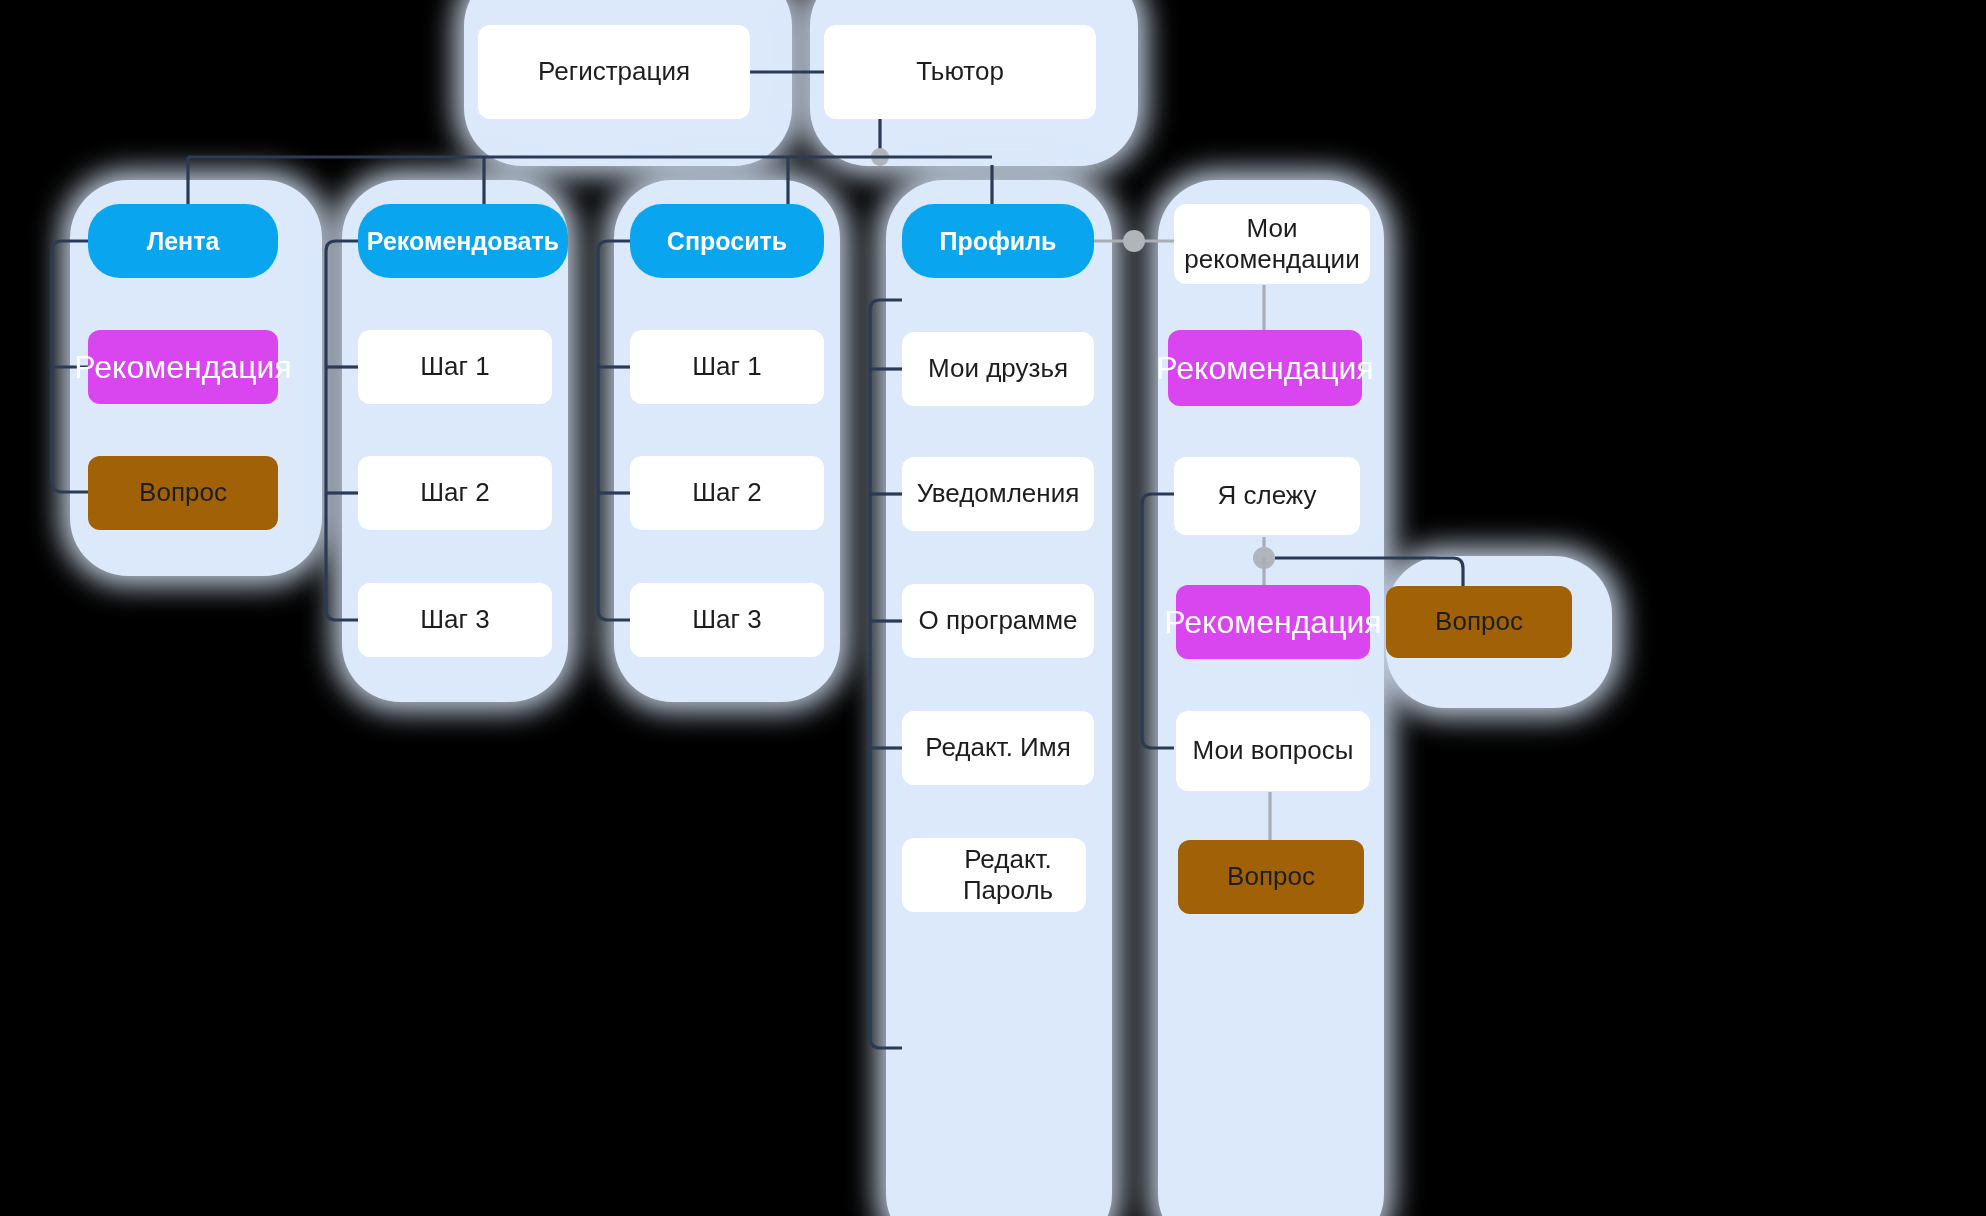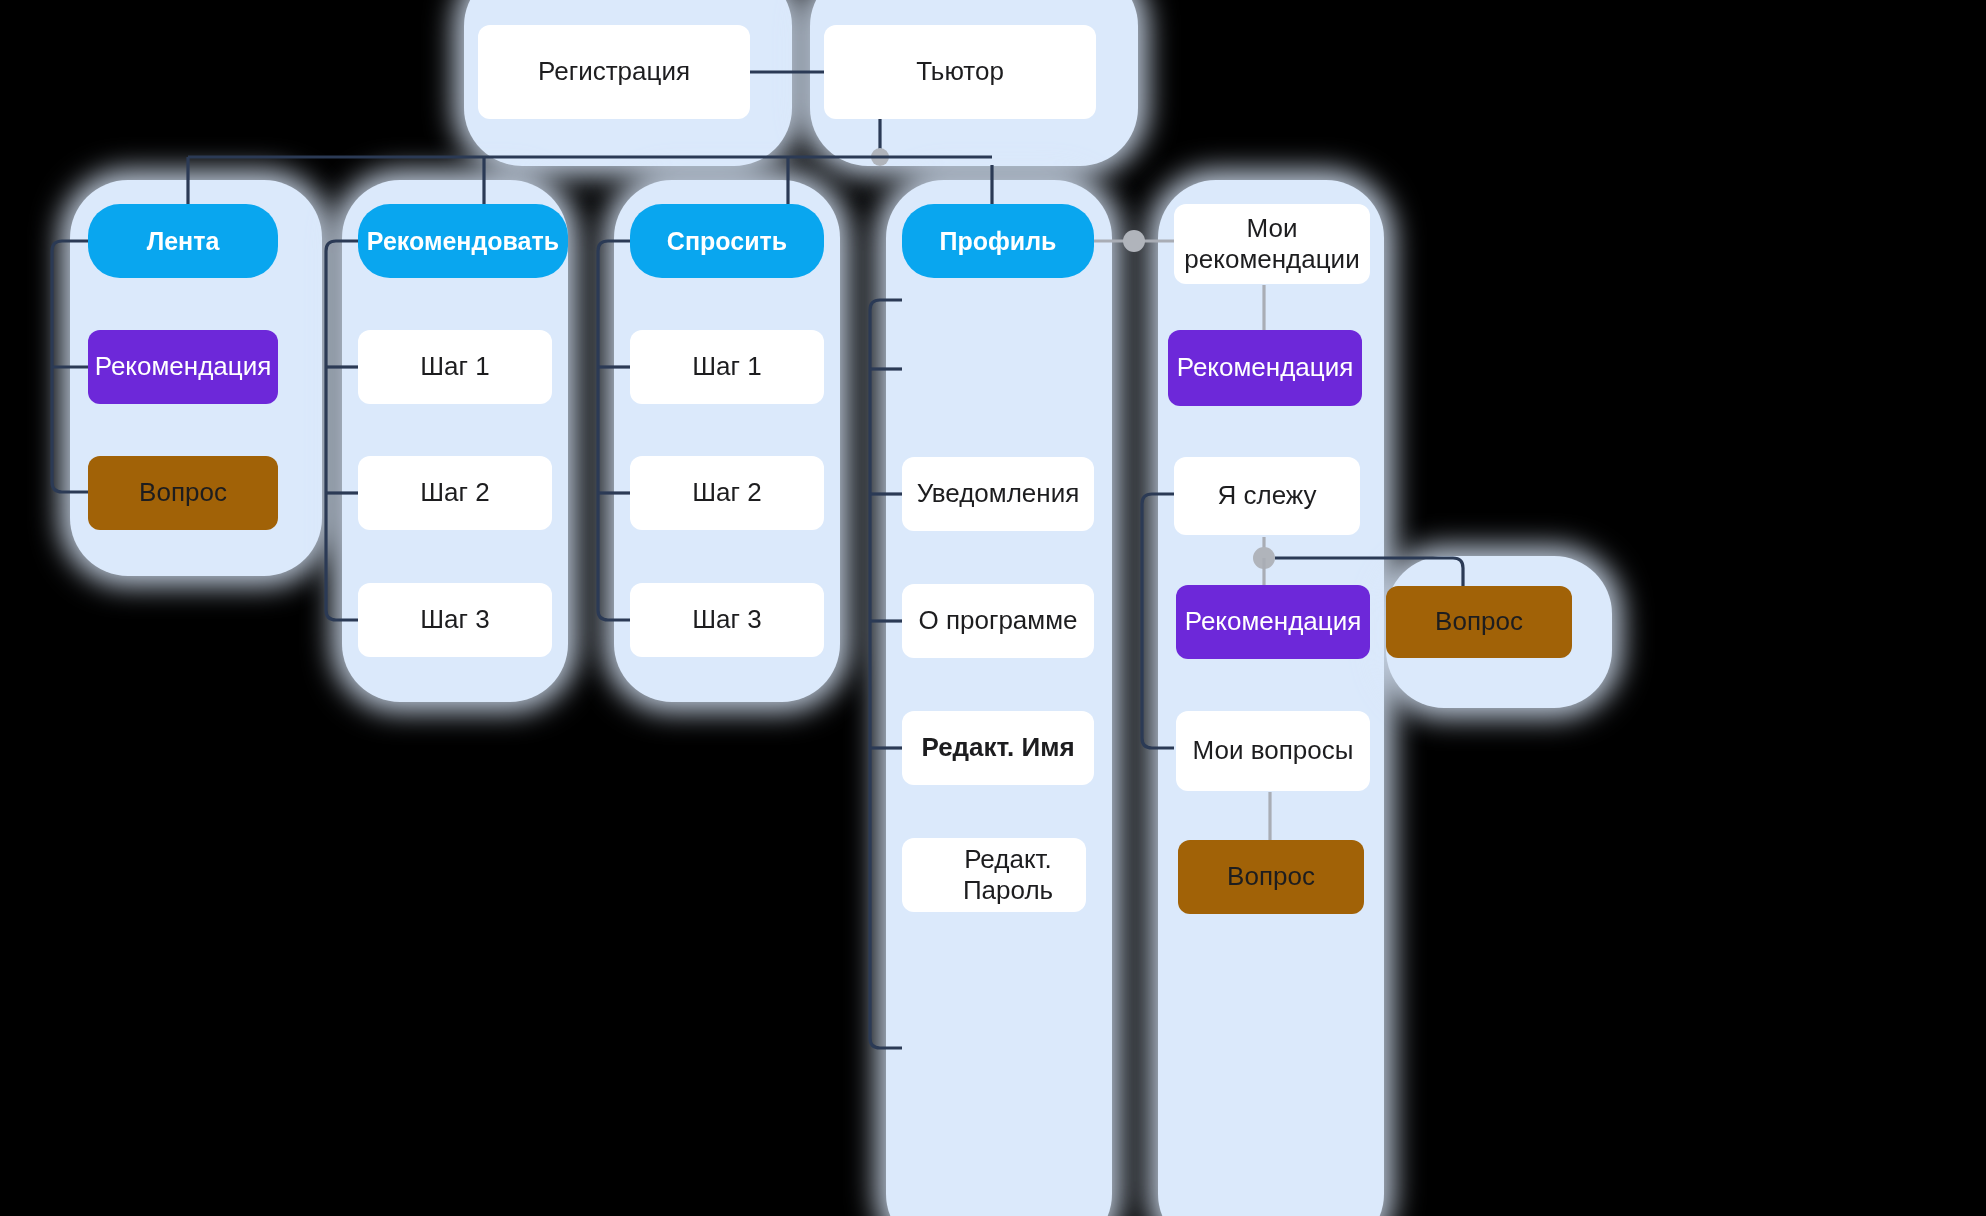--- a/index.html
+++ b/index.html
@@ -22,21 +22,21 @@
     position:absolute;
     display:flex;align-items:center;justify-content:center;
     text-align:center;
     border-radius:12px;
     box-sizing:border-box;
     padding:4px 12px;
     line-height:1.2;
   }
   .card.white{background:#ffffff;color:#1d1d1f;font-size:26px;font-weight:400;}
   .card.blue {background:#09a6ef;color:#ffffff;font-size:25px;font-weight:700;border-radius:32px;}
-  .card.red  {background:#6d28d9;color:#ffffff;font-size:26px;font-weight:400;}
+  .card.red  {background:#d946ef;color:#ffffff;font-size:32px;font-weight:400;}
   .card.yellow{background:#a16207;color:#1d1d1f;font-size:26px;font-weight:400;}
 
   
   svg#wires{position:absolute;left:0;top:0;width:1986px;height:1216px;pointer-events:none;}
   .wire-dark{fill:none;stroke:#2b3a55;stroke-width:3.2;}
   .wire-gray{fill:none;stroke:#a9adb5;stroke-width:3.2;}
   .dot{fill:#b0b4bb;}
 </style>
 </head>
 <body>
@@ -112,23 +112,24 @@
   <div class="card white" style="left:310px; top:330px; width:194px; height:74px;">Шаг 1</div>
   <div class="card white" style="left:310px; top:456px; width:194px; height:74px;">Шаг 2</div>
   <div class="card white" style="left:310px; top:583px; width:194px; height:74px;">Шаг 3</div>
 
   <div class="card blue" style="left:582px; top:204px; width:194px; height:74px;">Спросить</div>
   <div class="card white" style="left:582px; top:330px; width:194px; height:74px;">Шаг 1</div>
   <div class="card white" style="left:582px; top:456px; width:194px; height:74px;">Шаг 2</div>
   <div class="card white" style="left:582px; top:583px; width:194px; height:74px;">Шаг 3</div>
 
   <div class="card blue" style="left:854px; top:204px; width:192px; height:74px;">Профиль</div>
+  <div class="card white" style="left:854px; top:332px; width:192px; height:74px;">Мои друзья</div>
   <div class="card white" style="left:854px; top:457px; width:192px; height:74px;">Уведомления</div>
   <div class="card white" style="left:854px; top:584px; width:192px; height:74px;">О программе</div>
-  <div class="card white" style="left:854px; top:711px; width:192px; height:74px;font-weight:bold;">Редакт. Имя</div>
+  <div class="card white" style="left:854px; top:711px; width:192px; height:74px;">Редакт. Имя</div>
   <div class="card white" style="left:854px; top:838px; width:184px; height:74px;padding-left:40px;">Редакт. Пароль</div>
 
   <div class="card white" style="left:1126px; top:204px; width:196px; height:80px;">Мои рекомендации</div>
   <div class="card red" style="left:1120px; top:330px; width:194px; height:76px;">Рекомендация</div>
   <div class="card white" style="left:1126px; top:457px; width:186px; height:78px;">Я слежу</div>
   <div class="card red" style="left:1128px; top:585px; width:194px; height:74px;">Рекомендация</div>
   <div class="card yellow" style="left:1338px; top:586px; width:186px; height:72px;">Вопрос</div>
   <div class="card white" style="left:1128px; top:711px; width:194px; height:80px;">Мои вопросы</div>
   <div class="card yellow" style="left:1130px; top:840px; width:186px; height:74px;">Вопрос</div>
 

